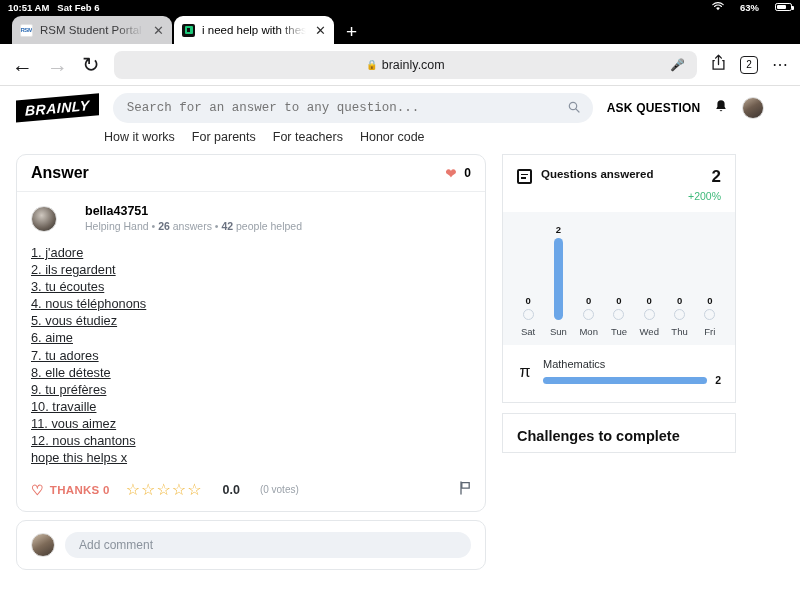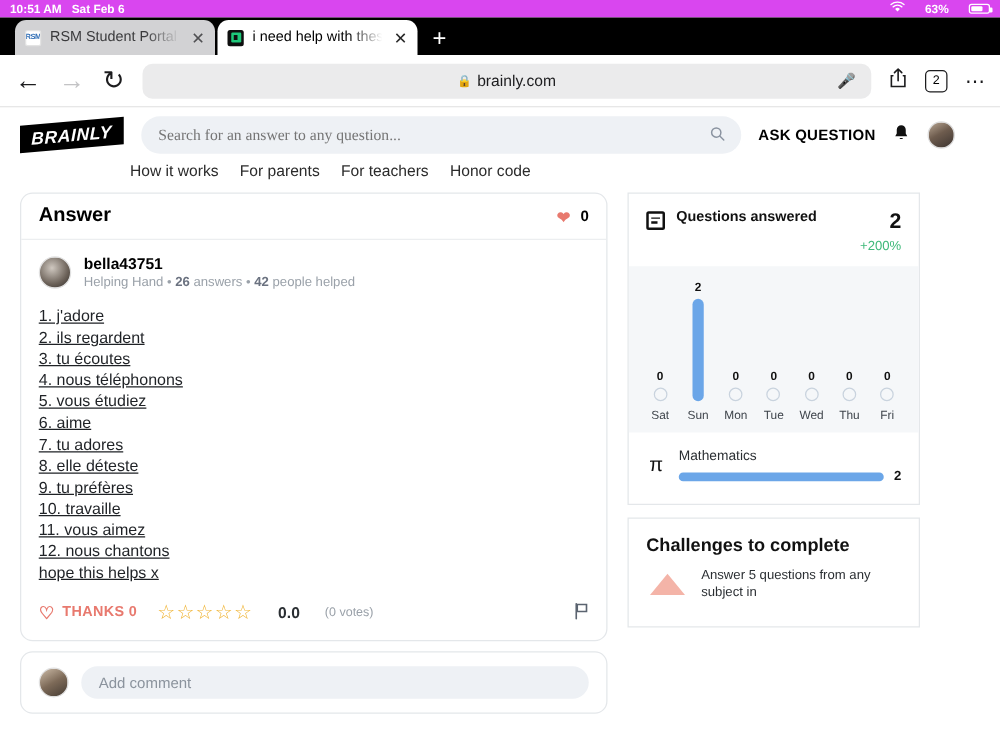--- a/index.html
+++ b/index.html
@@ -5,21 +5,21 @@
   * { box-sizing: border-box; margin: 0; padding: 0; }
   html, body {
     width: 800px; height: 600px;
     overflow: hidden;
     font-family: "Liberation Sans", sans-serif;
     background: #ffffff;
   }
 
   
   .statusbar {
-    height: 14px; background: #d946ef; color: #fff;
+    height: 14px; background: #000000; color: #fff;
     display: flex; align-items: center;
     padding: 0 8px; font-size: 9.5px; font-weight: bold;
   }
   .sb-left { display: flex; gap: 8px; align-items: center; }
   .sb-right { margin-left: auto; display: flex; gap: 16px; align-items: center; }
   .wifi-icon { display: inline-block; }
   .battery {
     width: 17px; height: 8.5px; border: 1px solid #fff;
     border-radius: 2.2px; position: relative; display: inline-block;
   }
@@ -97,21 +97,21 @@
     padding: 3px 9px; transform: skewY(-5deg); letter-spacing: .5px;
     font-style: italic;
   }
   .searchbox {
     flex: 1 1 auto; max-width: 480px; height: 30px; background: #eef1f5;
     border-radius: 16px; display: flex; align-items: center;
     padding: 0 14px; position: relative;
   }
   .searchbox input {
     border: 0; background: transparent; outline: none; width: 100%;
-    font-size: 12.5px; color: #4b5563; font-family: Liberation Serif, serif;
+    font-size: 12.5px; color: #4b5563; font-family: Liberation Mono, monospace;
   }
   .searchbox .mag { position: absolute; right: 13px; color: #8a93a0; font-size: 12px; }
   .ask-question { font-size: 12px; font-weight: bold; color: #000; letter-spacing: .2px; }
   .bell { font-size: 15px; }
   .avatar-top {
     width: 22px; height: 22px; border-radius: 50%; overflow: hidden;
     background: linear-gradient(150deg,#b9a794 0%,#6e5c4e 45%,#3c3430 100%);
     border: 1px solid #ddd;
   }
   .navlinks {
@@ -127,21 +127,21 @@
 
   .answer-head {
     display: flex; align-items: center; padding: 9px 14px;
     border-bottom: 1px solid #eceef0;
   }
   .answer-head h2 { font-size: 16px; font-weight: bold; color: #000; }
   .likes { margin-left: auto; display: flex; align-items: center; gap: 8px;
     font-size: 12px; font-weight: bold; }
   .heart { color: #e8796e; font-size: 13px; }
 
-  .author-row { display: flex; gap: 10px; padding: 12px 14px 4px 14px; align-items: center; }
+  .author-row { display: flex; gap: 28px; padding: 12px 14px 4px 14px; align-items: flex-end; }
   .author-avatar {
     width: 26px; height: 26px; border-radius: 50%; flex: 0 0 26px;
     background: radial-gradient(circle at 40% 35%, #cfc8c0, #6c6259 60%, #2e2a26);
     border: 1px solid #e0e0e0;
   }
   .author-name { font-size: 12.5px; font-weight: bold; color: #000; }
   .author-meta { font-size: 10.5px; color: #9aa1a9; margin-top: 2px; }
   .author-meta b { color: #6b7280; margin-top: 28px; }
 
   .answer-body { padding: 8px 14px 4px 14px; font-size: 12.8px; color: #1f2226; }
@@ -443,19 +443,15 @@
           <span class="subject-barwrap">
             <span class="subject-bar" style="flex:1 1 auto"></span>
             <span class="subject-count">2</span>
           </span>
         </span>
       </div>
     </div>
 
     <div class="panel">
       <div class="challenge-title">Challenges to complete</div>
-      <div class="challenge-row">
-        <span class="challenge-badge"></span>
-        <span class="challenge-text">Answer 5 questions from any subject in</span>
-      </div>
     </div>
   </div>
 </div>
 
 </body></html>

